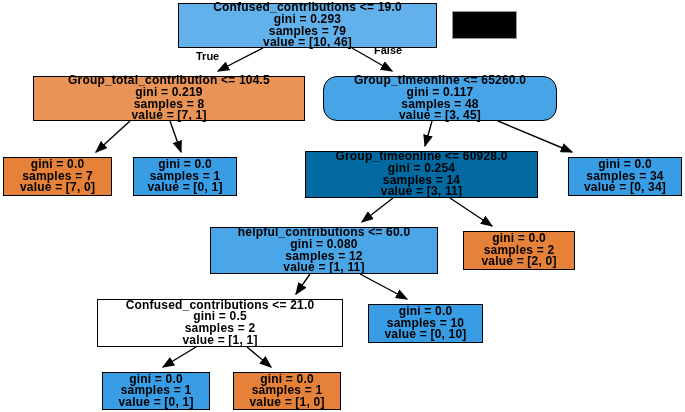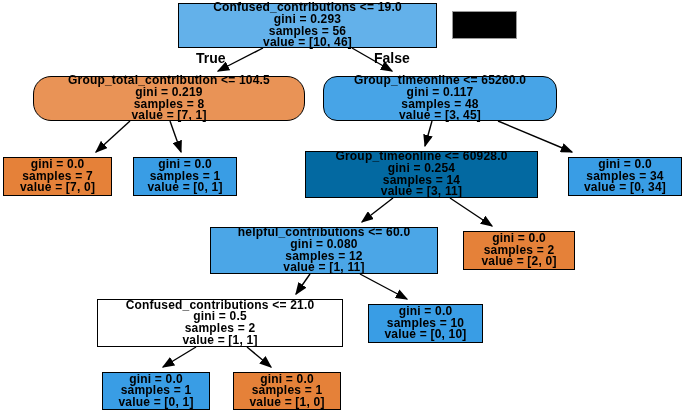--- a/index.html
+++ b/index.html
@@ -28,21 +28,21 @@
     text-align: center;
     color: #000000;
     font-size: 12px;
     font-weight: 700;
     line-height: 11.6px;
     letter-spacing: 0.2px;
     white-space: nowrap;
   }
   .edge-label {
     position: absolute;
-    font-size: 14px;
+    font-size: 11px;
     font-weight: 700;
     color: #000000;
   }
   .black-box {
     position: absolute;
     left: 452px; top: 11px;
     width: 63px; height: 26px;
     background: #000000;
     border: 1px solid #999999;
   }
@@ -70,30 +70,30 @@
       <line x1="310" y1="274" x2="296" y2="294" marker-end="url(#arrow)"></line>
       <line x1="360" y1="274" x2="407" y2="299" marker-end="url(#arrow)"></line>
       <line x1="196" y1="347" x2="163" y2="367" marker-end="url(#arrow)"></line>
       <line x1="247" y1="347" x2="271" y2="367" marker-end="url(#arrow)"></line>
     </g>
   </svg>
 
   <div class="black-box"></div>
 
   <span class="edge-label" style="left:196px; top:50px;">True</span>
-  <span class="edge-label" style="left:374px; top:50px;text-align:center;">False</span>
+  <span class="edge-label" style="left:374px; top:44px;text-align:center;">False</span>
 
   <div class="node" style="left: 178px; top: 3px; width: 259px; height: 45px; background-color: rgb(99, 177, 234);">
     <div>Confused_contributions &lt;= 19.0</div>
     <div>gini = 0.293</div>
-    <div>samples = 56</div>
+    <div>samples = 79</div>
     <div>value = [10, 46]</div>
   </div>
 
-  <div class="node" style="left: 33px; top: 76px; width: 272px; height: 45px; background-color: rgb(233, 147, 86); border-radius: 18px;">
+  <div class="node" style="left: 33px; top: 76px; width: 272px; height: 45px; background-color: rgb(233, 147, 86);">
     <div>Group_total_contribution &lt;= 104.5</div>
     <div>gini = 0.219</div>
     <div>samples = 8</div>
     <div>value = [7, 1]</div>
   </div>
 
   <div class="node" style="left: 323px; top: 76px; width: 234px; height: 45px; background-color: rgb(71, 164, 231); border-radius: 14px;">
     <div>Group_timeonline &lt;= 65260.0</div>
     <div>gini = 0.117</div>
     <div>samples = 48</div>

